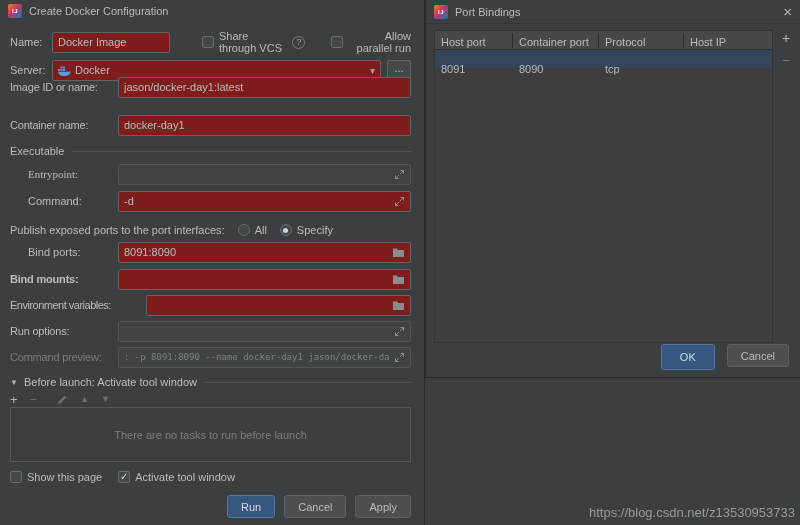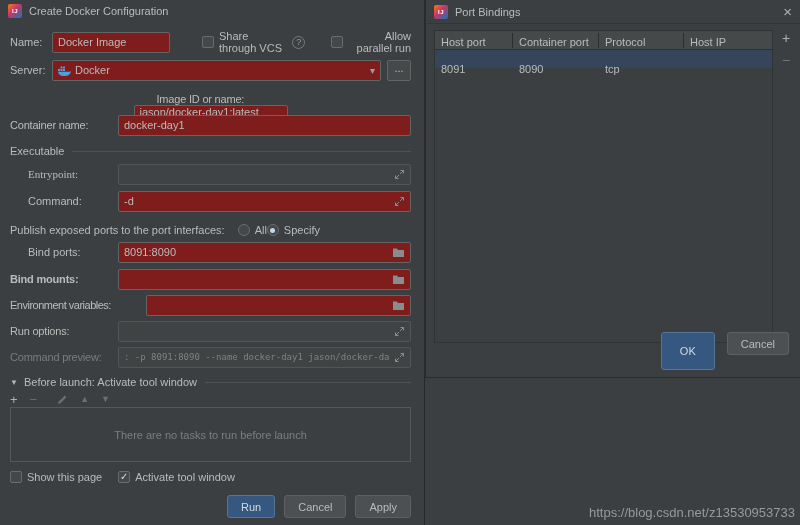--- a/index.html
+++ b/index.html
@@ -116,21 +116,21 @@
           <rect x="5" y="1.5" width="2" height="2"></rect>
           <path d="M0 6.8 h10.3 c1.6 0 2.7 -0.9 2.7 -0.9 l-0.6 2.2 c-0.8 1.9 -2.9 2.9 -5.3 2.9 h-2.1 c-2.4 0 -4.4 -1.4 -5 -4.2 z"></path>
         </g>
       </svg>
       <span>Docker</span>
       <span class="combo-arrow">▾</span>
     </div>
     <div class="more-btn">...</div>
   </div>
 
-  <div class="row" style="top:93px;flex-direction:column;">
+  <div class="row" style="top:76px;">
     <span class="lbl w108">Image ID or name:</span>
     <div class="field">
       <input class="text" value="jason/docker-day1:latest" style="">
     </div>
   </div>
 
   <div class="row" style="top:114px;">
     <span class="lbl w108">Container name:</span>
     <div class="field">
       <input class="text" value="docker-day1" style="">
@@ -161,21 +161,21 @@
       </svg>
     </div>
   </div>
 
   <div class="row" style="top:219px;">
     <span class="lbl">Publish exposed ports to the port interfaces:</span>
     <div class="chk-group" style="margin-left:13px;">
       <span class="radio"></span>
       <span>All</span>
     </div>
-    <div class="chk-group" style="">
+    <div class="chk-group" style="margin-left:13px;">
       <span class="radio">
           <span class="radio-dot"></span>
         </span>
       <span>Specify</span>
     </div>
   </div>
 
   <div class="row indent" style="top:241px;">
     <span class="lbl w90">Bind ports:</span>
     <div class="field">
@@ -286,18 +286,18 @@
       <div class="pb-cell c2">8090</div>
       <div class="pb-cell c3">tcp</div>
       <div class="pb-cell c4"></div>
     </div>
   </div>
 
   <span class="gutter-icon" style="top:31px;color:#afb1b3;">+</span>
   <span class="gutter-icon" style="top:53px;color:#757779;">−</span>
 
   <div class="rd-buttons">
-    <div class="btn primary" style="padding:18px 18px;">OK</div>
+    <div class="btn primary" style="padding:12px 18px;">OK</div>
     <div class="btn">Cancel</div>
   </div>
 </div>
 
 <div class="watermark">https://blog.csdn.net/z13530953733</div>
 
 </body></html>

